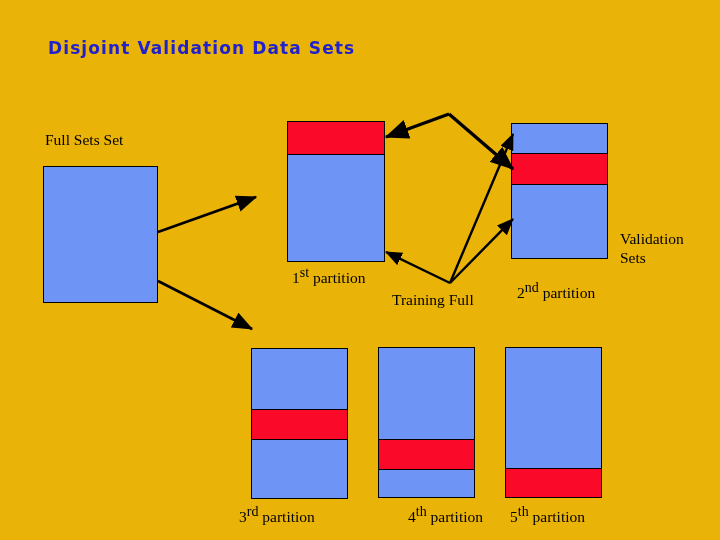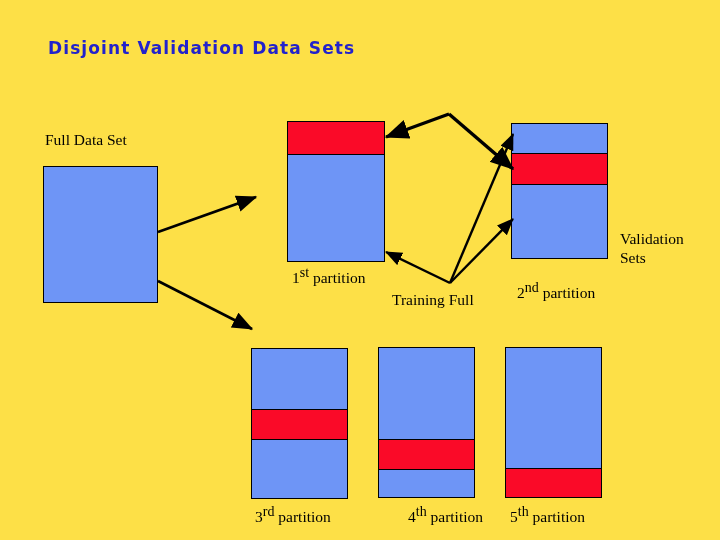--- a/index.html
+++ b/index.html
@@ -4,21 +4,21 @@
 <style>
   html, body {
     margin: 0;
     padding: 0;
     background: #ffffff;
   }
   #slide {
     position: relative;
     width: 720px;
     height: 540px;
-    background: #fde047;
+    background: #eab308;
     overflow: hidden;
     font-family: "Liberation Serif", "DejaVu Serif", serif;
   }
   .title {
     position: absolute;
     left: 48px;
     top: 38px;
     font-family: "DejaVu Sans", "Liberation Sans", sans-serif;
     font-size: 17px;
     font-weight: bold;
@@ -65,35 +65,35 @@
     pointer-events: none;
   }
 </style>
 </head>
 <body>
 
 <div id="slide">
 
   <div class="title">Disjoint Validation Data Sets</div>
 
-  <div class="lbl" style="left:45px; top:130px;">Full Data Set</div>
+  <div class="lbl" style="left:45px; top:130px;">Full Sets Set</div>
 
 
   <div class="lbl" style="left:392px; top:290px;">Training Full</div>
 
   <div class="lbl" style="left:620px; top:229px;">
     <span>Validation</span><br>
     <span>Sets</span>
   </div>
 
   <div class="lbl" style="left:292px; top:268px;"><span>1</span><sup>st</sup><span> partition</span></div>
 
   <div class="lbl" style="left:517px; top:283px;"><span>2</span><sup>nd</sup><span> partition</span></div>
 
-  <div class="lbl" style="left:255px; top:507px;"><span>3</span><sup>rd</sup><span> partition</span></div>
+  <div class="lbl" style="left:239px; top:507px;"><span>3</span><sup>rd</sup><span> partition</span></div>
 
   <div class="lbl" style="left:408px; top:507px;"><span>4</span><sup>th</sup><span> partition</span></div>
 
   <div class="lbl" style="left:510px; top:507px;"><span>5</span><sup>th</sup><span> partition</span></div>
 
   <div id="boxes">
       <div class="box" style="left: 43px; top: 166px; width: 115px; height: 137px; background: rgb(110, 149, 246);"></div>
       <div class="box" style="left: 287px; top: 121px; width: 98px; height: 141px; background: rgb(110, 149, 246);">
         <div class="band top" style="top: 0px; height: 33px; background: rgb(250, 10, 40);"></div>
       </div>

